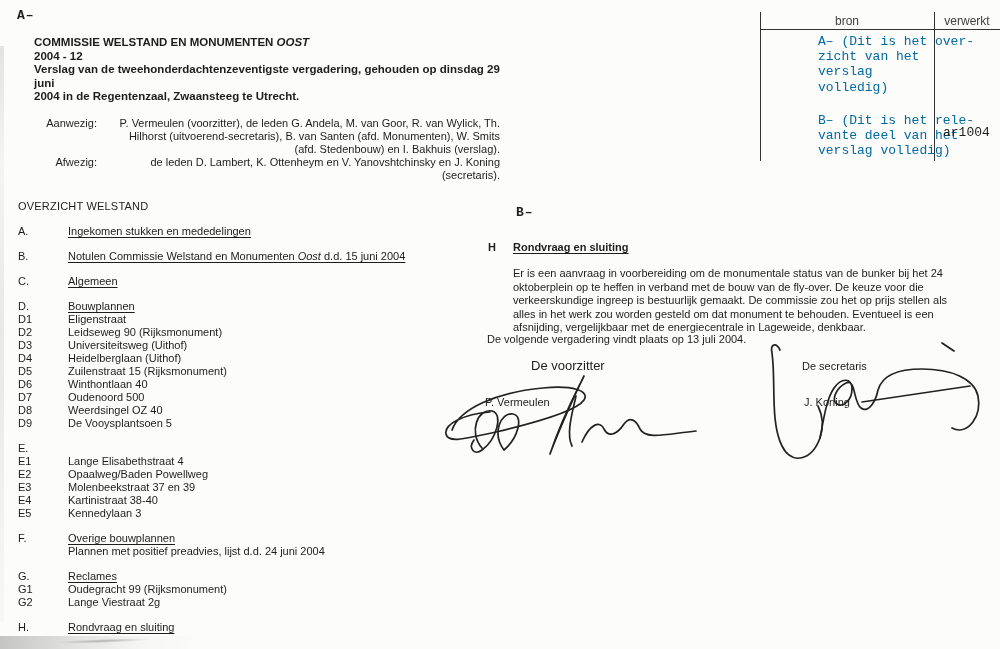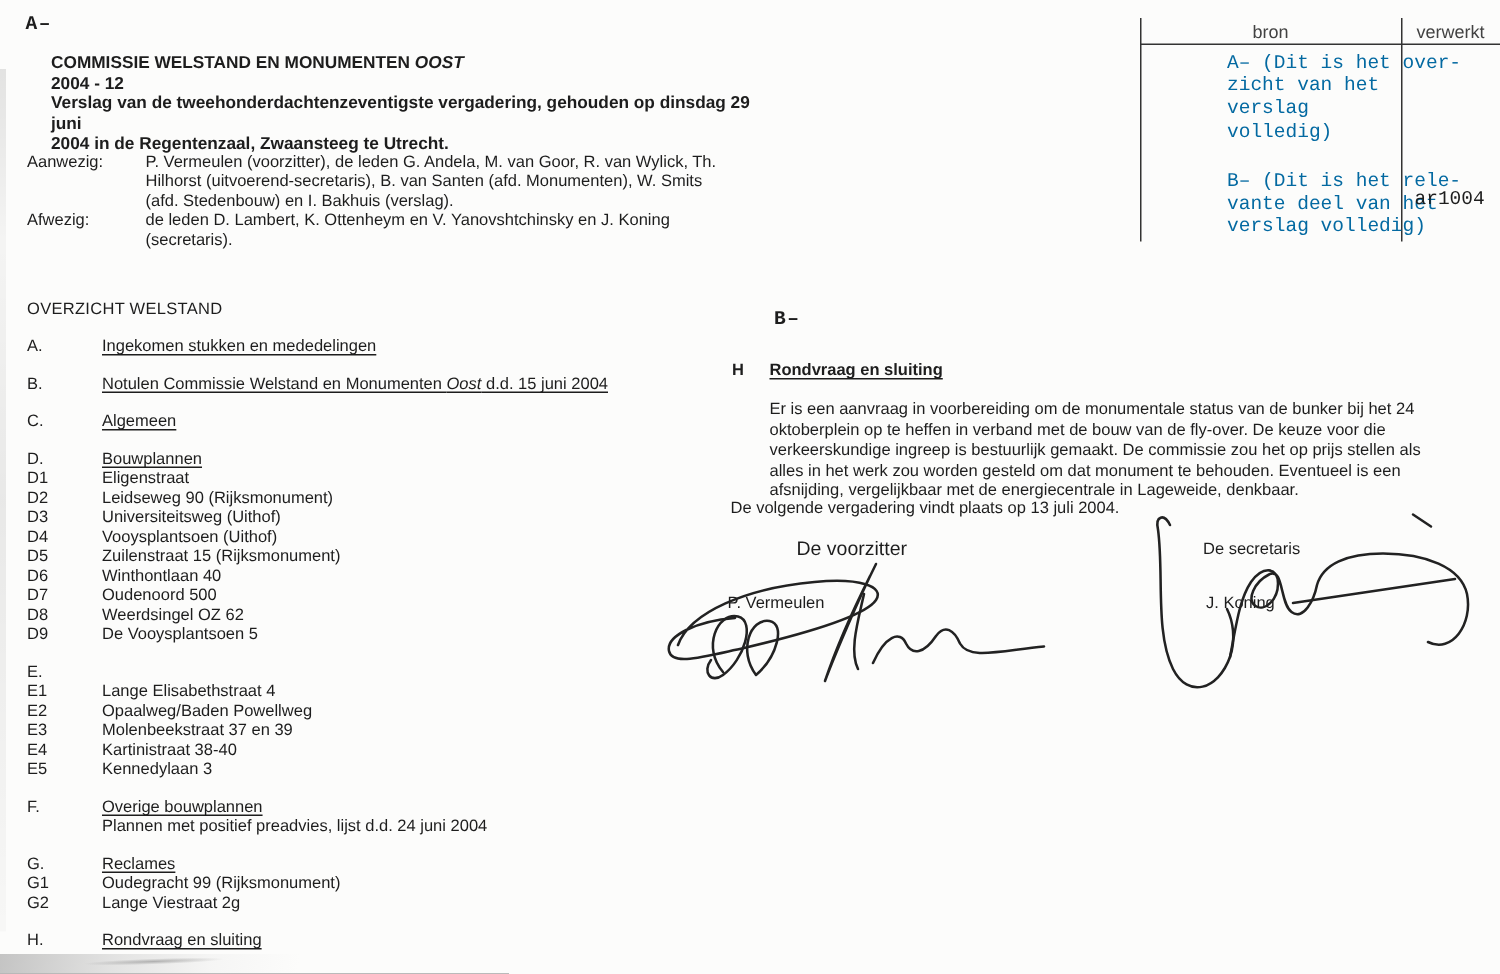--- a/index.html
+++ b/index.html
@@ -16,21 +16,21 @@
   .pre { white-space:pre-line; }
   .mono { font-family:"Liberation Mono", monospace; }
 
   
   .mark-a { left:17px; top:8px; font-size:13px; font-weight:600; letter-spacing:1px; }
 
   
   .header { left:18px; top:36px; width:482px; font-size:11.5px; line-height:13.5px; font-weight:bold;margin-left:16px; }
 
   
-  .attendance { left:18px; top:102px; width:482px; font-size:11px; line-height:13px; }
+  .attendance { left:18px; top:117px; width:482px; font-size:11px; line-height:13px;text-align:right; }
   .att-row { display:flex; }
   .att-label { width:79px; flex:0 0 79px; }
   .att-text { flex:1; }
 
   
   .stamp { left:760px; top:12px; width:240px; height:150px; }
   .stamp .vline { position:absolute; top:0; width:1px; height:149px; background:#333; }
   .stamp .vl-left { left:0; }
   .stamp .vl-mid { left:174px; }
   .stamp .hline { position:absolute; top:17px; left:0; width:240px; height:1px; background:#333; }
@@ -152,37 +152,37 @@
           <div class="toc-row">
             <span class="toc-id">D2</span>
             <span class="toc-label"><span>Leidseweg 90 (Rijksmonument)</span></span>
           </div>
           <div class="toc-row">
             <span class="toc-id">D3</span>
             <span class="toc-label"><span>Universiteitsweg (Uithof)</span></span>
           </div>
           <div class="toc-row">
             <span class="toc-id">D4</span>
-            <span class="toc-label"><span>Vooysplantsoen (Uithof)</span></span>
+            <span class="toc-label"><span>Heidelberglaan (Uithof)</span></span>
           </div>
           <div class="toc-row">
             <span class="toc-id">D5</span>
             <span class="toc-label"><span>Zuilenstraat 15 (Rijksmonument)</span></span>
           </div>
           <div class="toc-row">
             <span class="toc-id">D6</span>
             <span class="toc-label"><span>Winthontlaan 40</span></span>
           </div>
           <div class="toc-row">
             <span class="toc-id">D7</span>
             <span class="toc-label"><span>Oudenoord 500</span></span>
           </div>
           <div class="toc-row">
             <span class="toc-id">D8</span>
-            <span class="toc-label"><span>Weerdsingel OZ 62</span></span>
+            <span class="toc-label"><span>Weerdsingel OZ 40</span></span>
           </div>
           <div class="toc-row">
             <span class="toc-id">D9</span>
             <span class="toc-label"><span>De Vooysplantsoen 5</span></span>
           </div>
         </div>
         <div class="toc-section">
           <div class="toc-row">
             <span class="toc-id">E.</span>
           </div>

